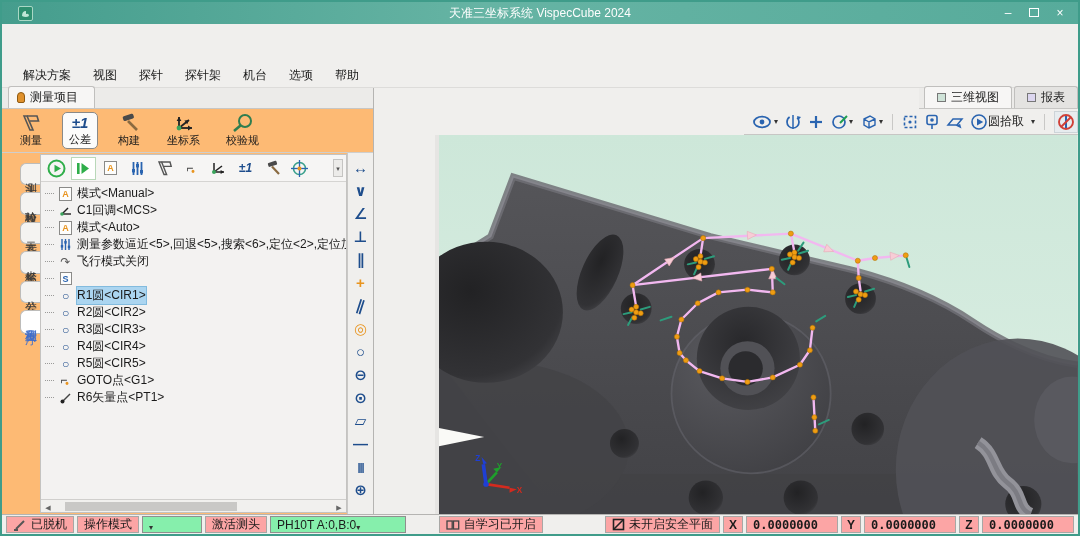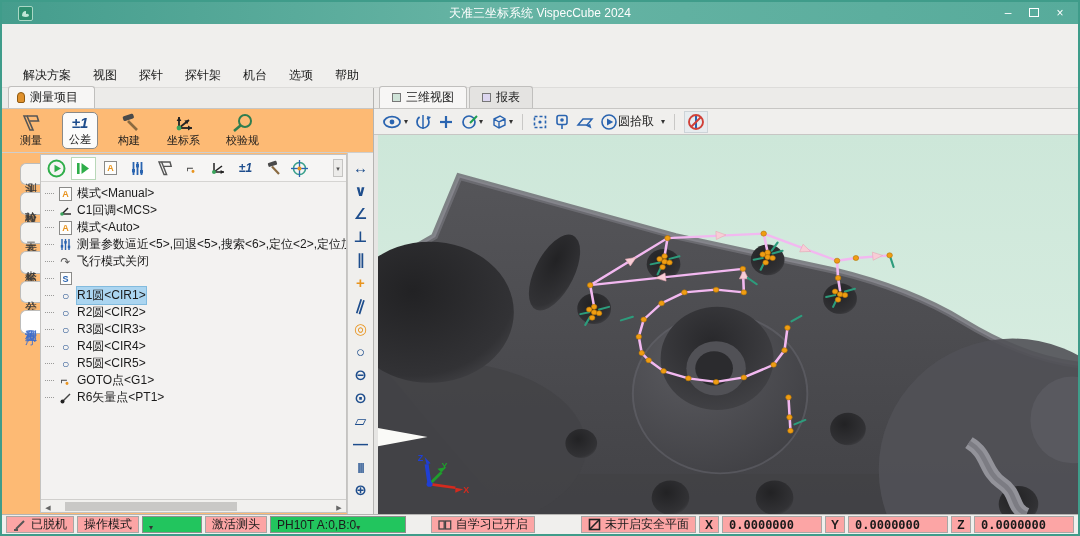--- a/index.html
+++ b/index.html
@@ -87,21 +87,21 @@
 
 .tol-strip { width:26px; flex:0 0 auto; border-left:1px solid #c9c8c6; background:#f0efed;
   display:flex; flex-direction:column; align-items:center; padding-top:3px; }
 .tol-icon { height:23px; width:100%; display:flex; align-items:center; justify-content:center;
   font-size:15px; color:#1e4d8c; font-weight:bold; }
 .tol-icon.orange { color:#e8941f; }
 .tol-icon.slant { transform:rotate(18deg); }
 .tol-icon.bars { font-size:11px; letter-spacing:-1px; font-weight:bold; }
 
 
-.right-panel { flex:1; min-width:0; display:flex; flex-direction:column; }
+.right-panel { flex:1; min-width:0; display:flex; flex-direction:column;align-items:flex-end; }
 .view-tabrow { height:21px; flex:0 0 auto; background:#ecebe9; border-bottom:1px solid #c7c6c4;
   display:flex; align-items:flex-end; padding-left:5px; gap:2px; }
 .view-tab { padding:2px 12px; display:flex; align-items:center; gap:5px;
   border:1px solid #c0bfbd; border-bottom:none; border-radius:3px 3px 0 0; background:#e4e3e1; }
 .view-tab.active { background:#f7f6f5; }
 .vt-ic1 { width:9px; height:9px; border:1px solid #777; background:#cfe3d8; }
 .vt-ic2 { width:9px; height:9px; border:1px solid #777; background:#dcd6ef; }
 
 .view-toolbar { height:26px; flex:0 0 auto; display:flex; align-items:center; gap:7px;
   padding-left:9px; border-bottom:1px solid #c7c6c4; background:#f0efed; }
@@ -111,25 +111,25 @@
 .probe-off-btn { background:#e7ecef; border:1px solid #cdd4d8; padding:1px 2px; display:flex; }
 
 .viewport { flex:1; min-height:0; position:relative; border-left:4px solid #e6e5e3; }
 .viewport svg { display:block; width:100%; height:100%; }
 
 
 .statusbar { height:20px; flex:0 0 auto; border-top:1px solid #b5b4b2; background:#f0efed;
   display:flex; align-items:center; gap:3px; padding:0 4px; }
 .sb-box { border:1px solid #a8a7a5; background:#fca5a5; height:17px;
   display:flex; align-items:center; gap:4px; padding:0 6px; }
-.sb-combo { border:1px solid #8f8f8e; background:#22c55e; height:17px;
+.sb-combo { border:1px solid #8f8f8e; background:#86efac; height:17px;
   display:flex; align-items:flex-end; padding:0 3px 0 6px; }
 .sb-val { font-family:"DejaVu Sans Mono","Liberation Mono",monospace; font-weight:bold; }
 .sb-gap { flex:1; }
-.w62 { width:60px; } .w132 { width:136px; } .w86 { width:100px; }
+.w62 { width:60px; } .w132 { width:136px; } .w86 { width:92px; }
 .sb-xyz { font-weight:bold; width:20px; justify-content:center; padding:0; }
 </style>
 </head>
 <body>
 
 <div class="window">
 
   <div class="titlebar">
     <span class="app-icon">
       <svg width="13" height="13">

